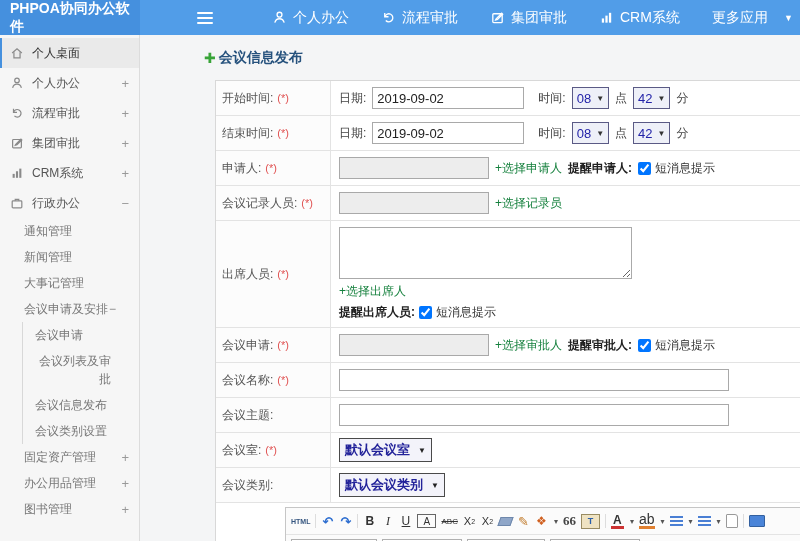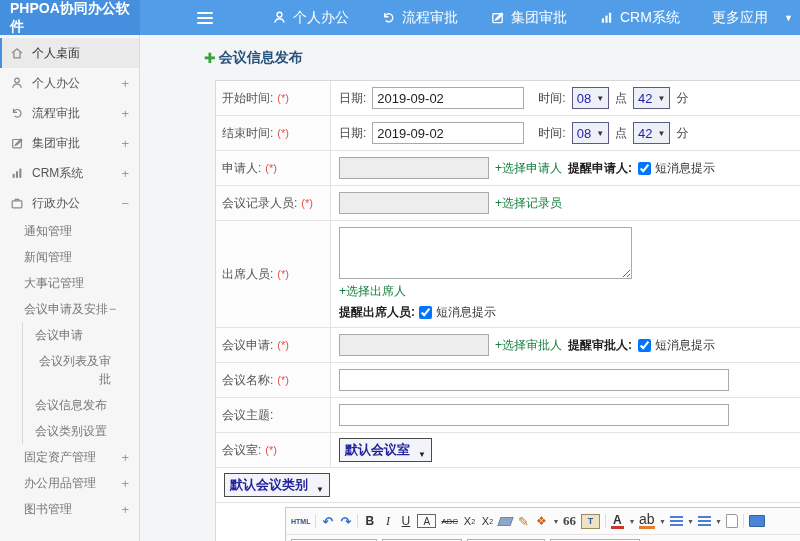--- a/index.html
+++ b/index.html
@@ -52,21 +52,21 @@
   .time-select{display:inline-flex;align-items:center;gap:5px;border:1px solid#5a5a85;background:#eef0f8;
     color:#2323a8;font-size:13px;height:20px;padding:0 4px;cursor:pointer;}
   .time-select .sel-caret{font-size:8px;color:#333;}
   .time-gap{margin-left:8px;}
   .link{color:#15803d;cursor:pointer;font-size:12px;text-decoration:none;}
   .remind{font-weight:bold;color:#222;}
   .sms-wrap{display:inline-flex;align-items:center;gap:4px;}
   .sms-wrap input{margin:0;}
   textarea.attendee-area{width:287px;height:46px;border:1px solid #aaa;resize:both;font-family:inherit;}
   .attendee-col{display:flex;flex-direction:column;align-items:flex-start;gap:4px;padding:6px 8px;flex:1;}
-  .big-select{display:inline-flex;align-items:flex-end;gap:8px;border:1px solid #4a4a4a;background:#f3f3fa;
+  .big-select{display:inline-flex;align-items:center;gap:8px;border:1px solid #4a4a4a;background:#f3f3fa;
     color:#23239a;font-weight:bold;font-size:13px;padding:2px 5px;cursor:pointer;}
   .big-select .sel-caret{font-size:8px;color:#222;font-weight:normal;}
   
   .editor-row{border-bottom:none;background:#fff;padding:4px 0 0 69px;display:block;height:80px;}
   .editor{width:558px;border:1px solid #c6c6c6;background:#fff;}
   .ed-toolbar{display:flex;align-items:center;gap:5px;padding:3px 5px;background:#fbfbfb;border-bottom:1px solid #e4e4e4;height:20px;}
   .sep{width:1px;height:14px;background:#ddd;flex:0 0 auto;}
   .ti{display:inline-flex;align-items:center;justify-content:center;min-width:13px;height:16px;font-size:12px;color:#333;cursor:pointer;}
   .ti-html{font-size:7px;color:#35557f;font-weight:bold;letter-spacing:0;}
   .ti-undo,.ti-redo{color:#2f6fd0;font-weight:bold;font-size:13px;}
@@ -371,20 +371,23 @@
       </div>
       <div class="row-field">
         <span class="big-select">
           <span>默认会议室</span>
           <span class="sel-caret">▼</span>
         </span>
       </div>
     </div>
 
     <div class="form-row">
+      <div class="row-label">
+        <span>会议类别:</span>
+      </div>
       <div class="row-field">
         <span class="big-select">
           <span>默认会议类别</span>
           <span class="sel-caret">▼</span>
         </span>
       </div>
     </div>
 
     <div class="form-row editor-row">
       <div class="editor">

